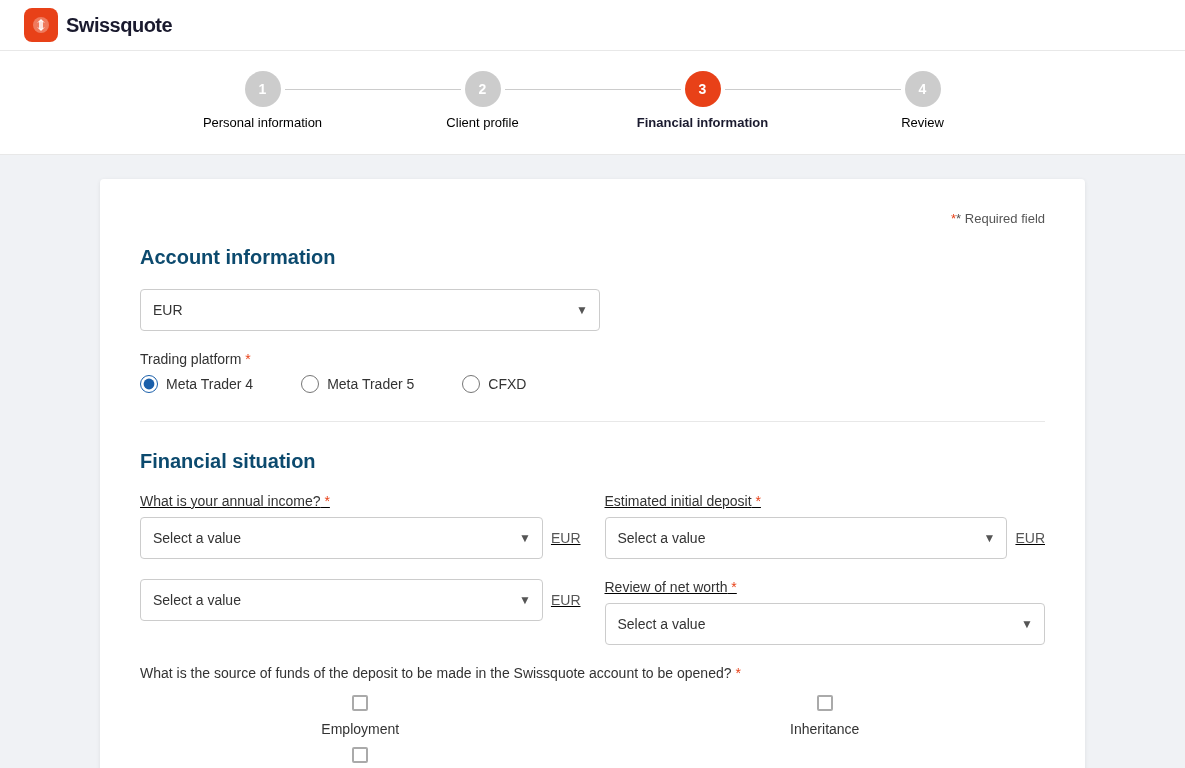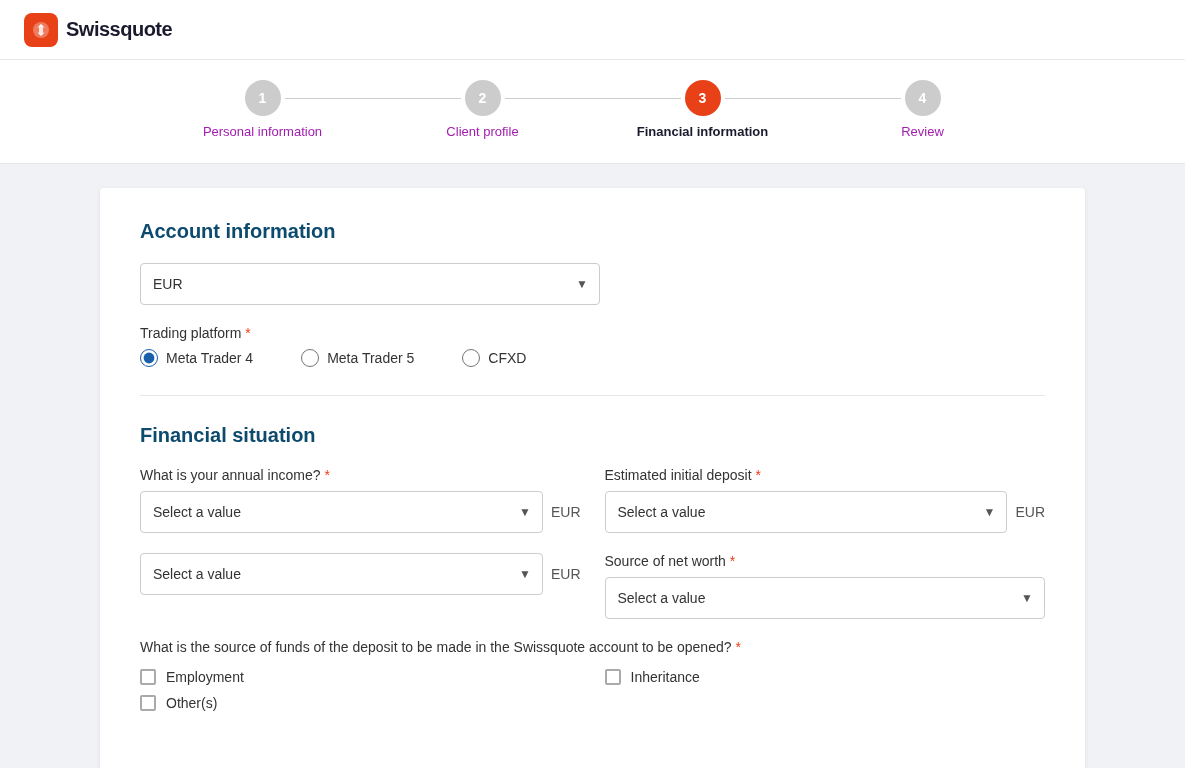--- a/index.html
+++ b/index.html
@@ -7,21 +7,21 @@
       font-family: -apple-system, BlinkMacSystemFont, 'Segoe UI', Helvetica, Arial, sans-serif;
       background: #f0f2f5;
       min-height: 768px;
       width: 1185px;
       overflow-x: hidden;
     }
 
     
     .header {
       background: #fff;
-      height: 60px;
+      height: 51px;
       display: flex;
       align-items: center;
       padding: 0 24px;
       border-bottom: 1px solid #e8e8e8;
     }
     .logo-wrap {
       display: flex;
       align-items: center;
       gap: 8px;
     }
@@ -84,21 +84,21 @@
     .step-circle.inactive {
       background: #ccc;
       color: #fff;
     }
     .step-circle.active {
       background: #e84118;
       color: #fff;
     }
     .step-label {
       font-size: 13px;
-      color: #a21caf;
+      color: #000000;
     }
     .step-label.active {
       color: #1a1a2e;
       font-weight: 700;
     }
 
     
     .main {
       padding: 24px 100px;
     }
@@ -191,20 +191,21 @@
       height: 18px;
       accent-color: #1a5faa;
       cursor: pointer;
     }
 
     
     .two-col {
       display: grid;
       grid-template-columns: 1fr 1fr;
       gap: 24px;
+      text-decoration: underline;
     }
 
     
     .select-with-suffix {
       display: flex;
       align-items: center;
       gap: 8px;
     }
     .select-with-suffix .select-wrap {
       flex: 1;
@@ -229,20 +230,21 @@
       grid-template-columns: 1fr 1fr;
       gap: 10px 24px;
     }
     .checkbox-label {
       display: flex;
       align-items: center;
       gap: 10px;
       font-size: 14px;
       color: #333;
       cursor: pointer;
+      flex-direction: column;
     }
     .checkbox-input {
       width: 16px;
       height: 16px;
       border: 2px solid #aaa;
       border-radius: 2px;
       appearance: none;
       cursor: pointer;
       background: #fff;
       flex-shrink: 0;
@@ -292,20 +294,23 @@
     <div class="step-circle inactive">
       <span>4</span>
     </div>
     <span class="step-label">Review</span>
   </div>
 </div>
 
 <div class="main">
   <div class="card">
 
+    <div class="required-note">
+      <span>*</span><span style="color:#555">* Required field</span>
+    </div>
 
     <div class="section-title">Account information</div>
 
     <div class="form-group">
       <div class="select-wrap" style="max-width: 460px;">
         <select class="form-select">
           <option value="EUR">EUR</option>
           <option value="USD">USD</option>
           <option value="GBP">GBP</option>
           <option value="CHF">CHF</option>
@@ -376,21 +381,21 @@
             <select class="form-select">
               <option value="" disabled="" selected="">Select a value</option>
             </select>
             <span class="select-arrow">▼</span>
           </div>
           <span class="suffix-label">EUR</span>
         </div>
       </div>
       <div class="form-group">
         <label class="form-label">
-          <span>Source of net worth</span><span class="required-star"> *</span>
+          <span>Review of net worth</span><span class="required-star"> *</span>
         </label>
         <div class="select-wrap">
           <select class="form-select">
             <option value="" disabled="" selected="">Select a value</option>
           </select>
           <span class="select-arrow">▼</span>
         </div>
       </div>
     </div>
 

